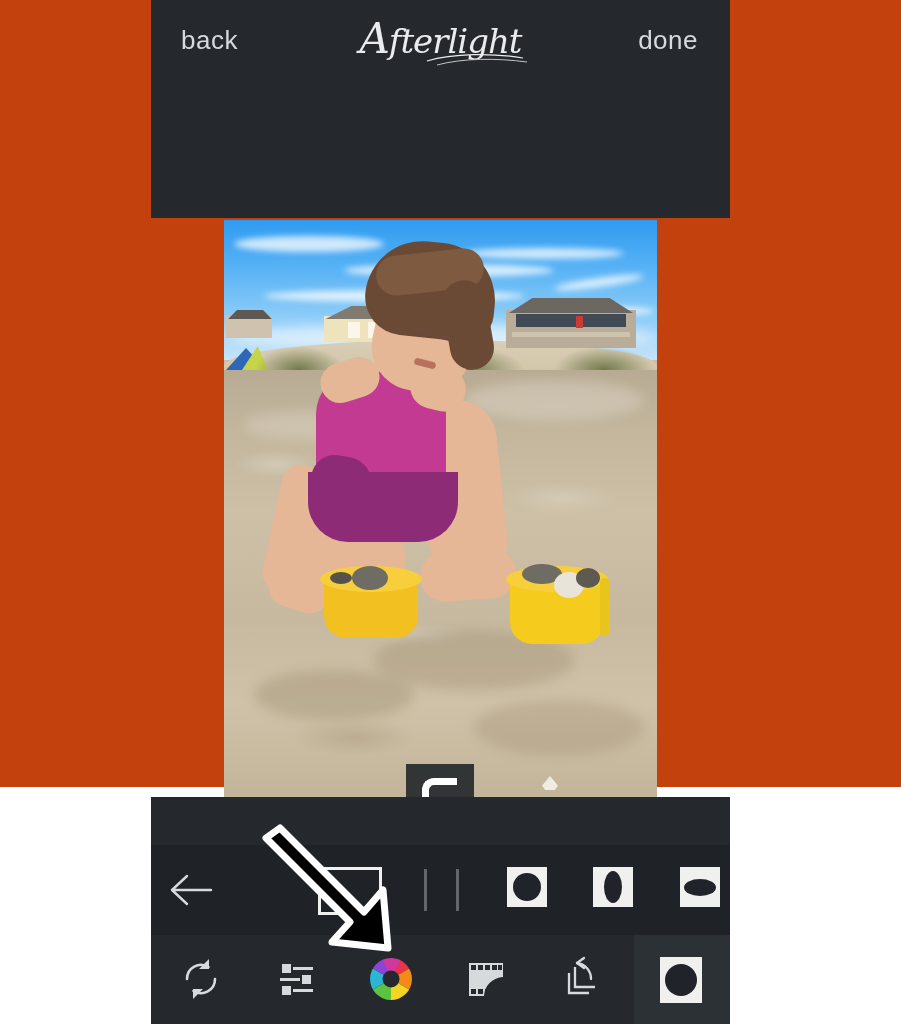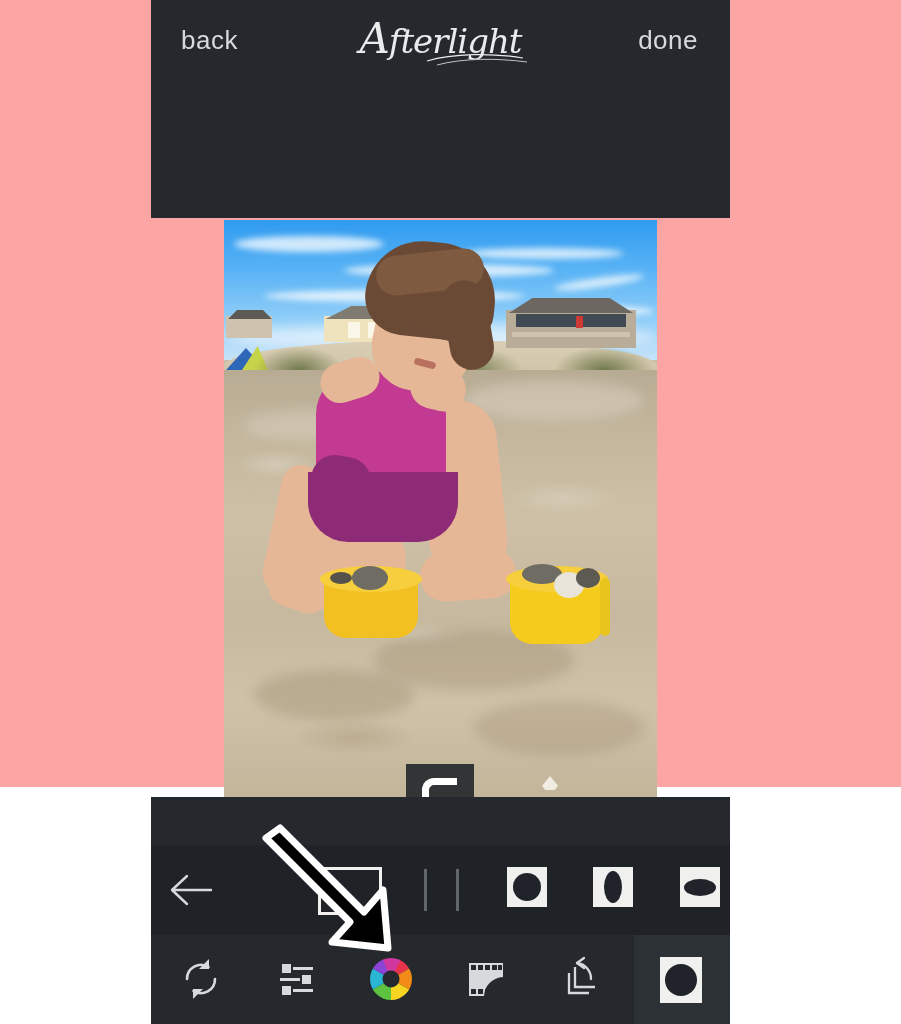--- a/index.html
+++ b/index.html
@@ -1,18 +1,18 @@
 <!DOCTYPE html>
 <html><head>
 <meta charset="utf-8">
 <style>
   html,body{margin:0;padding:0;background:#ffffff;}
   body{width:901px;height:1024px;overflow:hidden;font-family:"Liberation Sans",sans-serif;}
 
-  #app{position:relative;width:901px;height:787px;background:#fca5a5;}
+  #app{position:relative;width:901px;height:787px;background:#c2410c;}
 
   
   .header{
     position:absolute;left:151px;top:0;width:579px;height:218px;
     background:#25292e;
   }
   .hdr-btn{
     position:absolute;top:24px;font-size:26px;color:#d7dadd;
     letter-spacing:.5px;font-weight:400;line-height:32px;
   }

